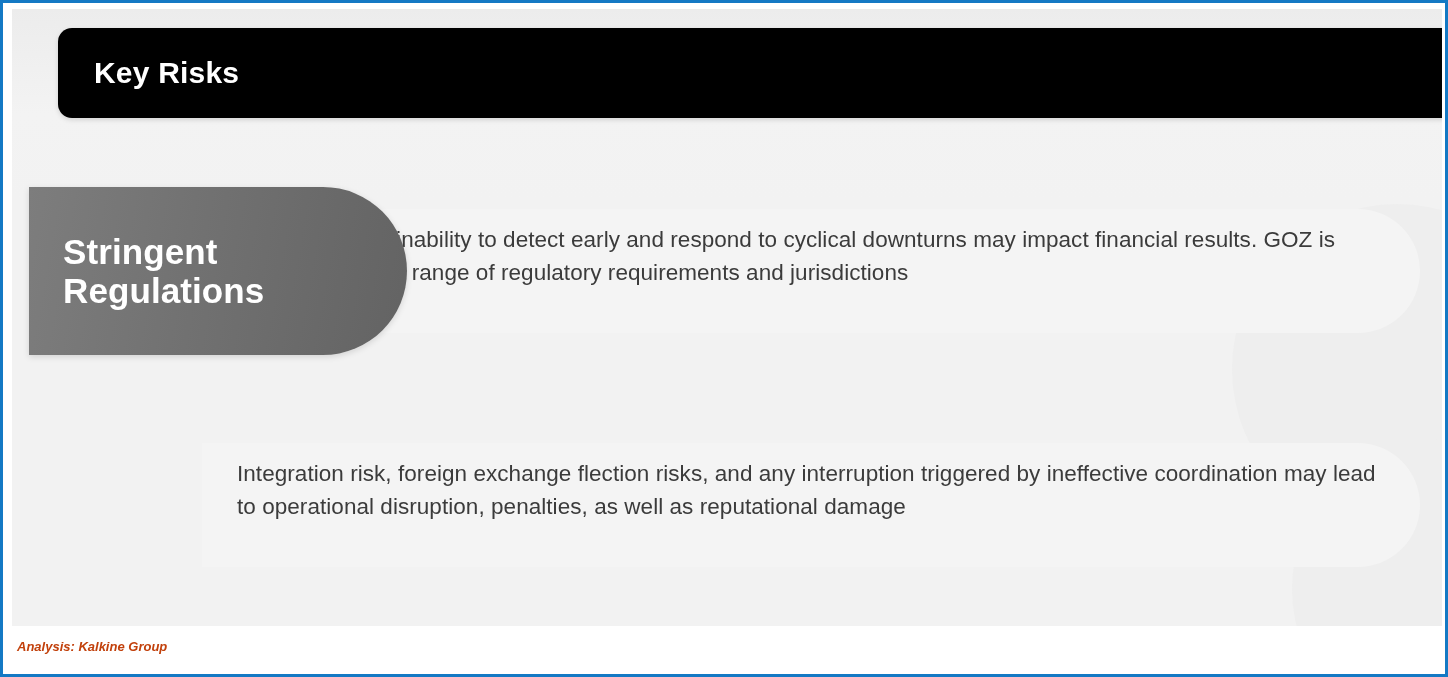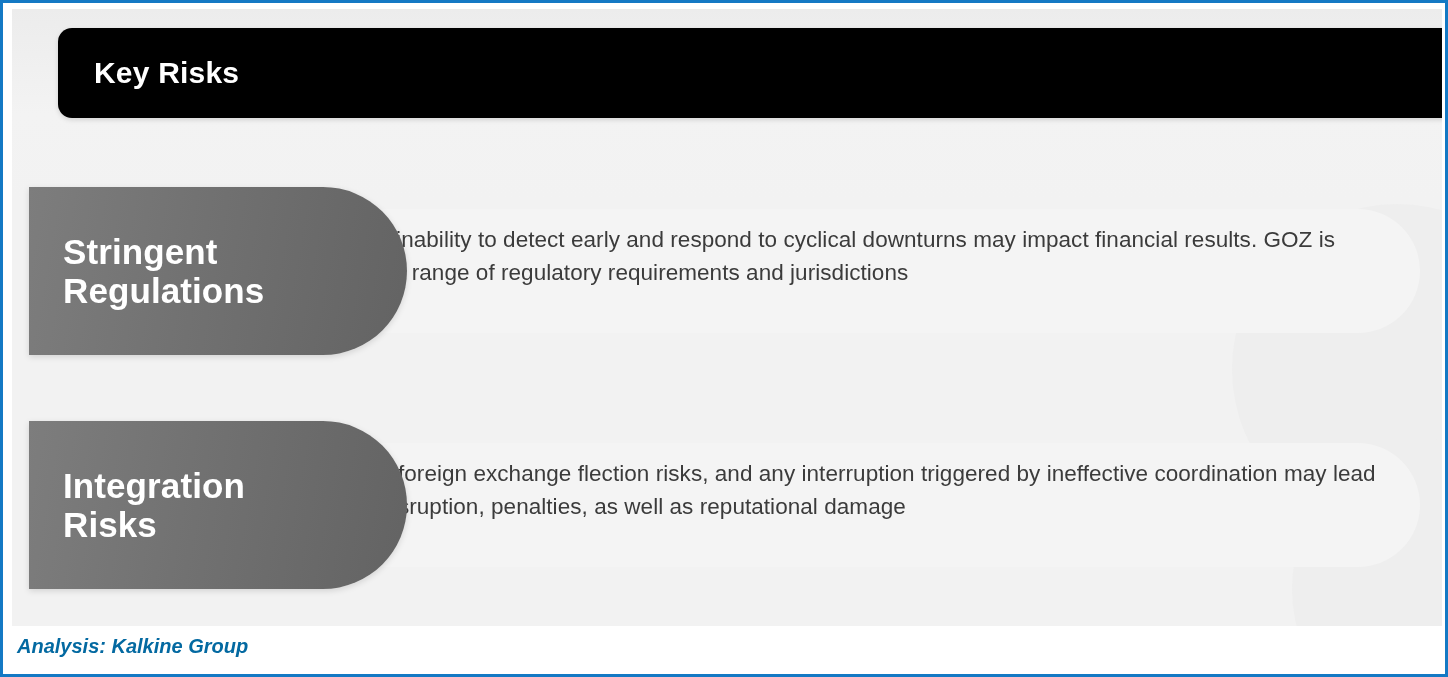--- a/index.html
+++ b/index.html
@@ -134,24 +134,24 @@
     position: absolute;
     left: 9px;
     bottom: 8px;
     width: 1430px;
     height: 40px;
     display: flex;
     align-items: center;
     background: #ffffff;
   }
   .footer-note {
-    font-size: 20px;
+    font-size: 13px;
     font-weight: bold;
     font-style: italic;
-    color: #0369a1;
+    color: #c2410c;
     margin-left: 5px;
   }
 </style>
 </head>
 <body>
 
 <div class="screenshot">
 
   <div class="infographic">
 
@@ -168,23 +168,20 @@
         <div class="row-body"></div>
         <div class="row-desc">The company’s inability to detect early and respond to cyclical downturns may impact financial results. GOZ is subject to a wide range of regulatory requirements and jurisdictions</div>
         <div class="row-label">
           <div class="row-label-text">Stringent Regulations</div>
         </div>
       </div>
 
       <div class="risk-row">
         <div class="row-body"></div>
         <div class="row-desc">Integration risk, foreign exchange flection risks, and any interruption triggered by ineffective coordination may lead to operational disruption, penalties, as well as reputational damage</div>
-        <div class="row-label">
-          <div class="row-label-text">Integration Risks</div>
-        </div>
       </div>
 
     </div>
   </div>
 
   <div class="footer">
     <div class="footer-note">Analysis: Kalkine Group</div>
   </div>
 
 </div>

